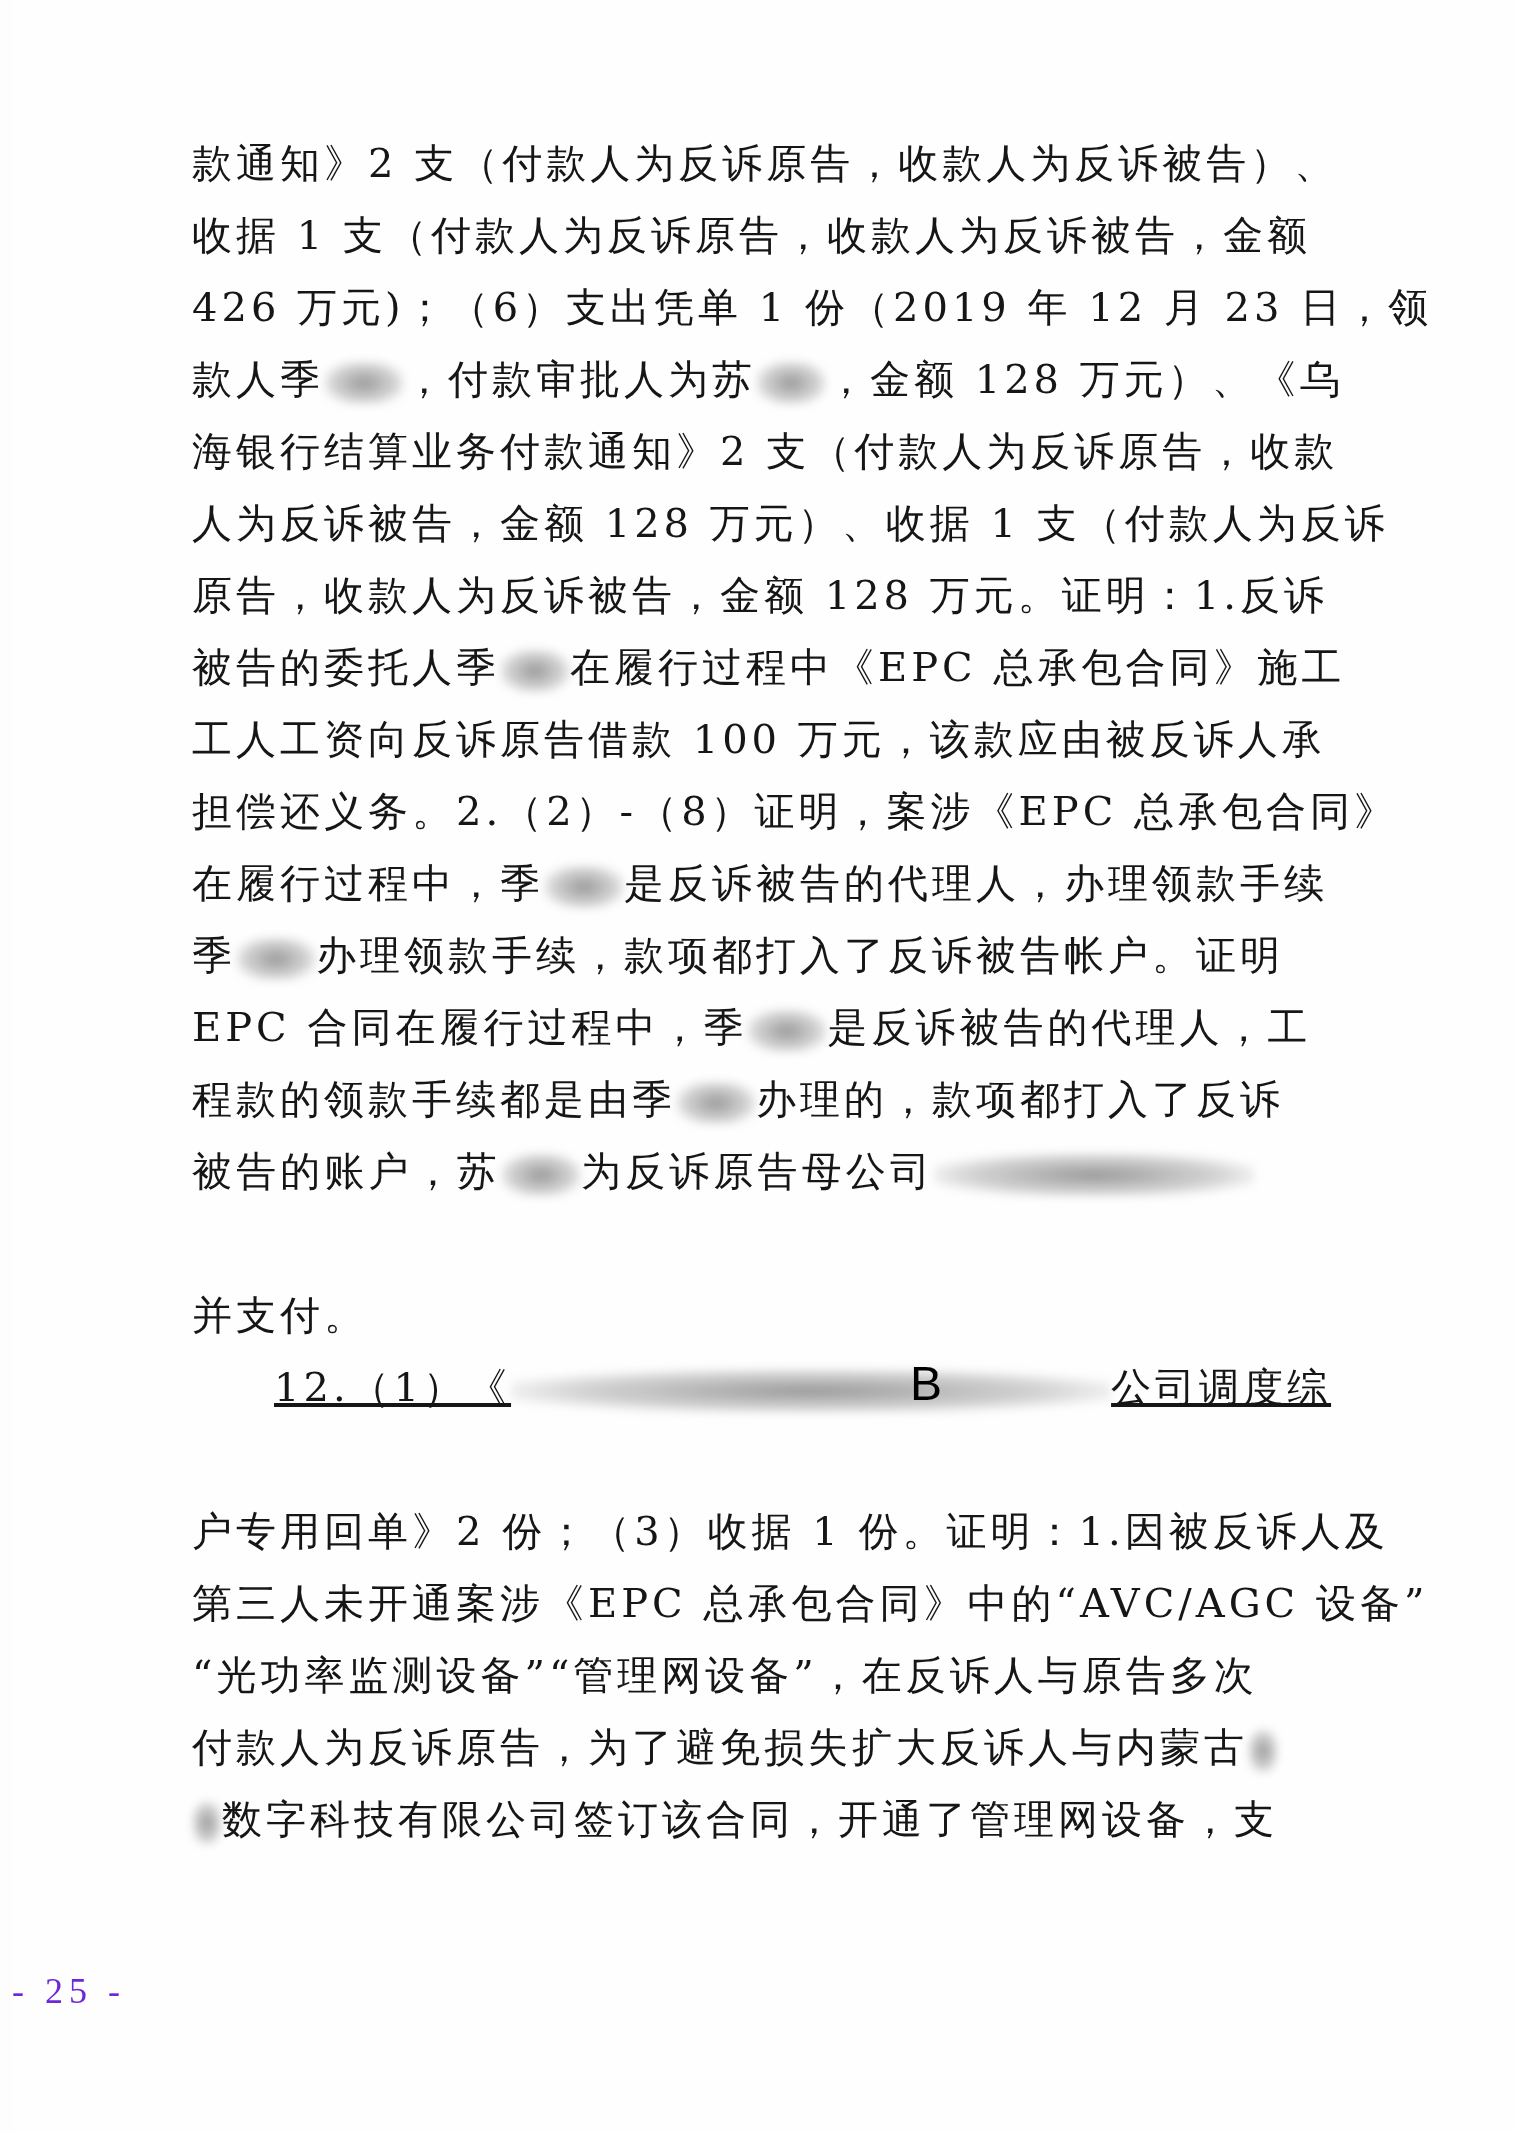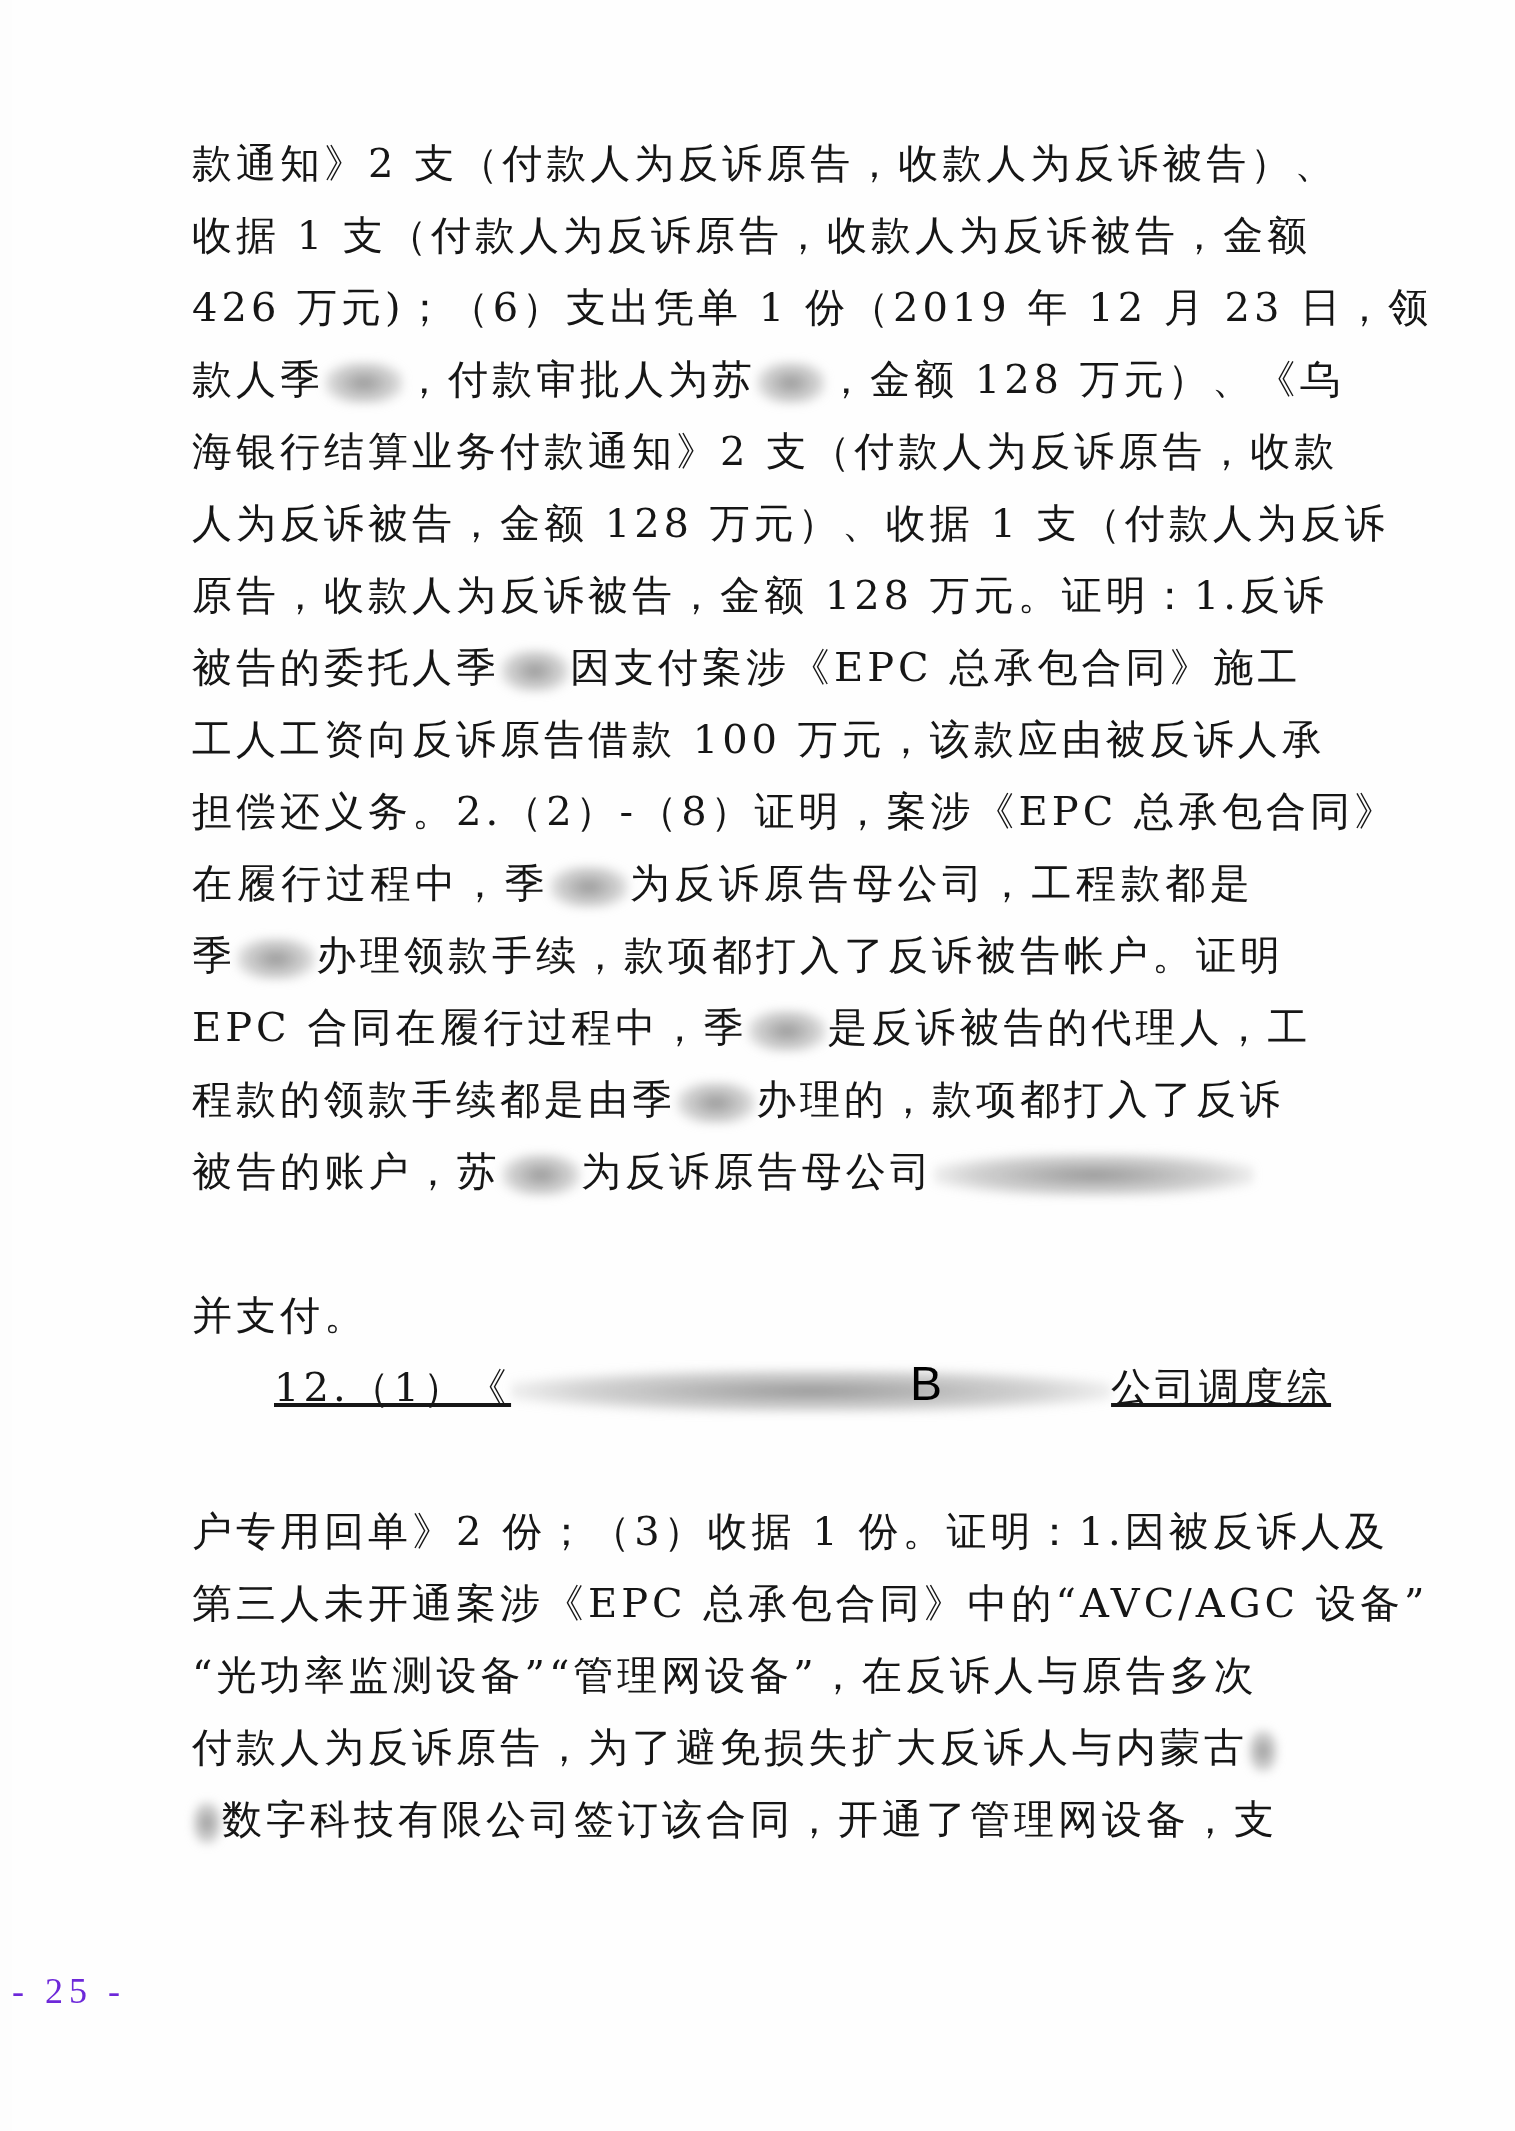--- a/index.html
+++ b/index.html
@@ -73,30 +73,30 @@
   <div class="line" style="top:421px">
     <span>海银行结算业务付款通知》2 支（付款人为反诉原告，收款</span>
   </div>
   <div class="line" style="top:493px">
     <span>人为反诉被告，金额 128 万元）、收据 1 支（付款人为反诉</span>
   </div>
   <div class="line" style="top:565px">
     <span>原告，收款人为反诉被告，金额 128 万元。证明：1.反诉</span>
   </div>
   <div class="line" style="top:637px">
-    <span>被告的委托人季</span><span class="redact" style="width:70px"></span><span>因支付案涉《EPC 总承包合同》施工</span>
+    <span>被告的委托人季</span><span class="redact" style="width:70px"></span><span>在履行过程中《EPC 总承包合同》施工</span>
   </div>
   <div class="line" style="top:709px">
     <span>工人工资向反诉原告借款 100 万元，该款应由被反诉人承</span>
   </div>
   <div class="line" style="top:781px">
     <span>担偿还义务。2.（2）-（8）证明，案涉《EPC 总承包合同》</span>
   </div>
   <div class="line" style="top:853px">
-    <span>在履行过程中，季</span><span class="redact" style="width:80px"></span><span>为反诉原告母公司，工程款都是</span>
+    <span>在履行过程中，季</span><span class="redact" style="width:80px"></span><span>是反诉被告的代理人，办理领款手续</span>
   </div>
   <div class="line" style="top:925px">
     <span>季</span><span class="redact" style="width:80px"></span><span>办理领款手续，款项都打入了反诉被告帐户。证明</span>
   </div>
   <div class="line" style="top:997px">
     <span>EPC 合同在履行过程中，季</span><span class="redact" style="width:80px"></span><span>是反诉被告的代理人，工</span>
   </div>
   <div class="line" style="top:1069px">
     <span>程款的领款手续都是由季</span><span class="redact" style="width:80px"></span><span>办理的，款项都打入了反诉</span>
   </div>

